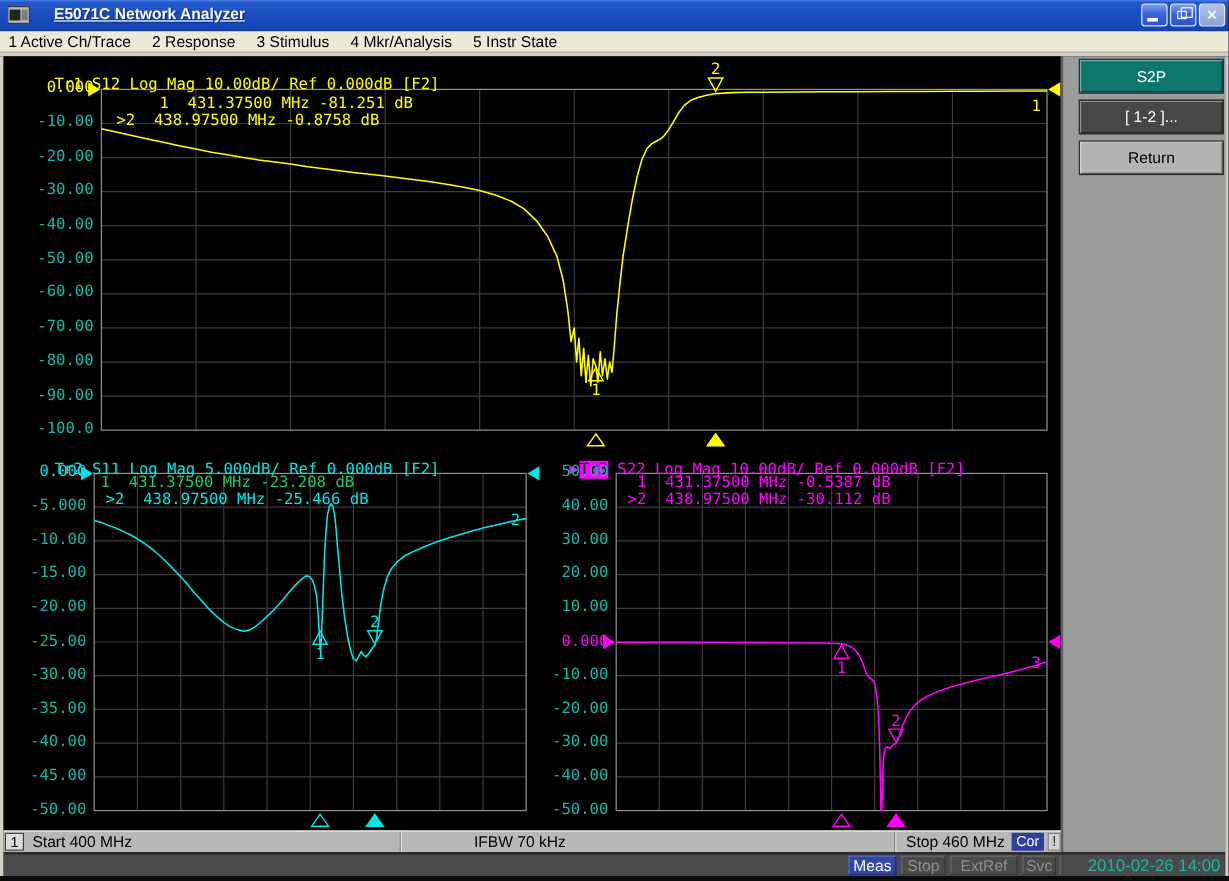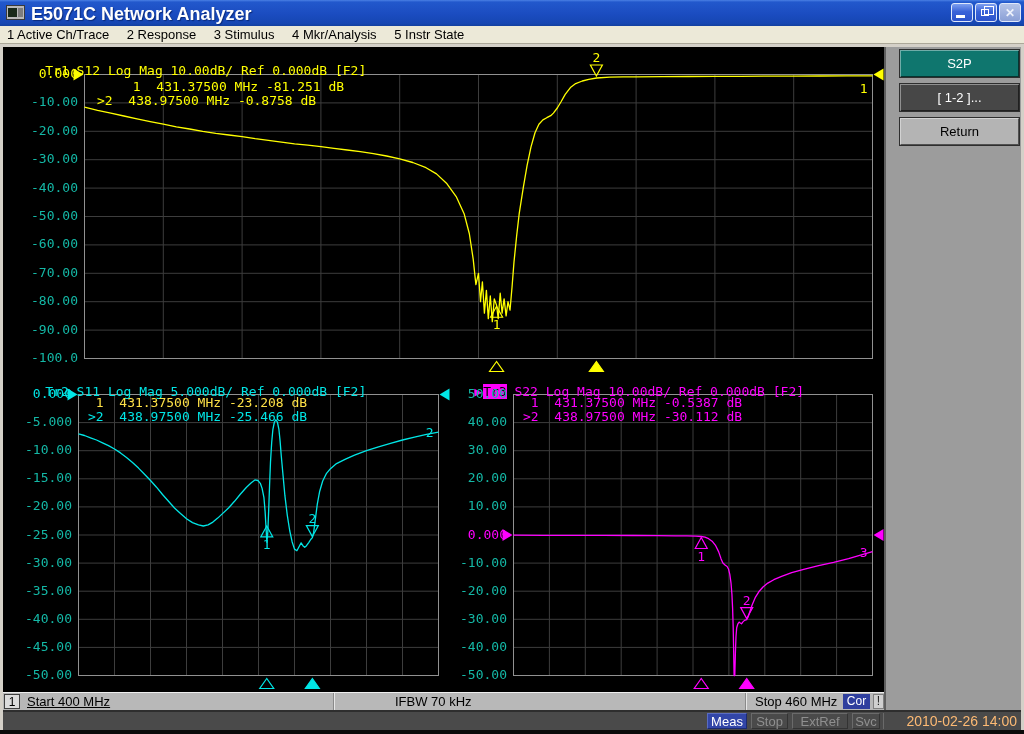--- a/index.html
+++ b/index.html
@@ -8,22 +8,22 @@
   #root *{box-sizing:border-box;}
 
   
   .titlebar{position:absolute;left:0;top:0;width:1024px;height:26px;
     background:linear-gradient(180deg,#4a80e4 0%,#2258cc 8%,#1b4cc0 55%,#1646b2 90%,#12409f 100%);
     display:flex;align-items:center;}
   .app-icon{position:absolute;left:6px;top:5px;width:19px;height:15px;background:#b9b9b9;
     border:1px solid #3a3a3a;}
   .app-icon::before{content:"";position:absolute;left:1px;top:2px;width:9px;height:9px;background:#1a2a1a;}
   .app-icon::after{content:"";position:absolute;right:1px;top:2px;width:5px;height:9px;background:#7d7d7d;}
-  .title-text{position:absolute;left:31px;top:4px;color:#fff;font-weight:bold;font-size:18px;
-    text-shadow:1px 1px 1px #0a2a7a;}
+  .title-text{position:absolute;left:45px;top:4px;color:#fff;font-weight:bold;font-size:13px;
+    text-shadow:1px 1px 1px #0a2a7a;text-decoration:underline;}
   .winbtns{position:absolute;right:3px;top:3px;display:flex;gap:2px;}
   .winbtn{width:22px;height:19px;border-radius:3px;border:1px solid #dfe8fb;position:relative;
     background:linear-gradient(180deg,#7d9ff0 0%,#3a63d8 45%,#2b53cc 100%);}
   .winbtn.close{background:linear-gradient(180deg,#b4c3e8 0%,#8ba0d6 100%);}
   .glyph-min{position:absolute;left:4px;bottom:3px;width:9px;height:3px;background:#fff;}
   .glyph-restore{position:absolute;left:5px;top:5px;width:8px;height:7px;border:1px solid #fff;background:transparent;}
   .glyph-restore::before{content:"";position:absolute;left:2px;top:-4px;width:8px;height:7px;border:1px solid #fff;}
   .glyph-x{position:absolute;left:0;top:1px;width:100%;text-align:center;color:#eef2fb;font-size:12px;font-weight:bold;line-height:16px;}
   .menubar{position:absolute;left:0;top:26px;width:1024px;height:18px;background:#ece9d8;
     color:#000;font-size:13px;line-height:18px;border-bottom:1px solid #aca899;}
@@ -64,21 +64,21 @@
   .sb-groove{position:absolute;top:0;width:2px;height:17px;border-left:1px solid #8a8a8a;border-right:1px solid #e6e6e6;}
   .cor-box{position:absolute;left:840px;top:1px;width:27px;height:15px;background:#2f3f9e;color:#fff;
     text-align:center;font-size:12px;line-height:15px;}
   .alert-box{position:absolute;left:870px;top:1px;width:11px;height:15px;background:#d0d0d0;color:#222;
     border:1px solid #808080;text-align:center;font-size:12px;line-height:13px;}
   .gapline{position:absolute;left:3px;top:710px;width:1018px;height:2px;background:#2e2e2e;}
   .bottombar{position:absolute;left:3px;top:712px;width:1018px;height:18px;background:#4a4a4a;}
   .bb-ind{position:absolute;top:1px;height:16px;text-align:center;font-size:13px;line-height:15px;
     color:#8f8f8f;border:1px solid;border-color:#6a6a6a #333 #333 #6a6a6a;}
   .bb-ind.on{background:#3246a8;color:#fff;border-color:#5a6cc0 #1c2a70 #1c2a70 #5a6cc0;}
-  .bb-date{position:absolute;left:880px;top:1px;width:138px;height:16px;color:#fdba74;font-size:14px;
+  .bb-date{position:absolute;left:880px;top:1px;width:138px;height:16px;color:#14b8a6;font-size:14px;
     line-height:16px;text-align:right;padding-right:4px;border-left:1px solid #6a6a6a;white-space:pre;}
   .bottom-strip{position:absolute;left:0;top:730px;width:1024px;height:4px;background:#0a0a0a;}
 </style>
 </head>
 <body>
 
 <div id="root">
 
   <div class="titlebar">
     <div class="app-icon"></div>
@@ -208,21 +208,21 @@
   </div>
   <div class="hdr" id="hdr-1" style="left: 14px; top: 371px; color: rgb(0, 230, 230);">
     <span class="hdr-tr">Tr2</span><span class="hdr-rest"> S11 Log Mag 5.000dB/ Ref 0.000dB [F2]</span>
   </div>
   <div class="hdr active" id="hdr-2" style="left: 443px; top: 371px; color: rgb(255, 0, 255);">
     <span class="hdr-arrow" style="color: rgb(255, 0, 255);">▶</span><span class="hdr-tr">Tr3</span><span class="hdr-rest"> S22 Log Mag 10.00dB/ Ref 0.000dB [F2]</span>
   </div>
 
   <div class="mline" id="ml-0a" style="left: 97px; top: 80px; color: rgb(255, 255, 0); margin-left: 28px;"> 1  431.37500 MHz -81.251 dB</div>
   <div class="mline" id="ml-0b" style="left: 97px; top: 94px; color: rgb(255, 255, 0);">&gt;2  438.97500 MHz -0.8758 dB</div>
-  <div class="mline" id="ml-1a" style="left: 88px; top: 396px; color: #fde047;"> 1  431.37500 MHz -23.208 dB</div>
+  <div class="mline" id="ml-1a" style="left: 76px; top: 396px; color: #22c55e;"> 1  431.37500 MHz -23.208 dB</div>
   <div class="mline" id="ml-1b" style="left: 88px; top: 410px; color: rgb(0, 230, 230);">&gt;2  438.97500 MHz -25.466 dB</div>
   <div class="mline" id="ml-2a" style="left: 523px; top: 396px; color: rgb(255, 0, 255);"> 1  431.37500 MHz -0.5387 dB</div>
   <div class="mline" id="ml-2b" style="left: 523px; top: 410px; color: rgb(255, 0, 255);">&gt;2  438.97500 MHz -30.112 dB</div>
 
   <div id="ylab-0">
       <div class="ylab" style="left: 20px; top: 66px; color: rgb(255, 255, 0);">0.000</div>
       <div class="ylab" style="left: 20px; top: 94.4px;">-10.00</div>
       <div class="ylab" style="left: 20px; top: 122.8px;">-20.00</div>
       <div class="ylab" style="left: 20px; top: 151.2px;">-30.00</div>
       <div class="ylab" style="left: 20px; top: 179.6px;">-40.00</div>
@@ -261,21 +261,21 @@
     </div>
 
   <div class="sidebar">
     <div class="softkey sk-0">S2P</div>
     <div class="softkey sk-1">[ 1-2 ]...</div>
     <div class="softkey sk-2">Return</div>
   </div>
 
   <div class="statusbar">
     <div class="ch-box">1</div>
-    <div class="sb-text" style="left:24px;text-decoration:underline;">Start 400 MHz</div>
+    <div class="sb-text" style="left:24px;">Start 400 MHz</div>
     <div class="sb-groove" style="left:330px;"></div>
     <div class="sb-text" style="left:392px;">IFBW 70 kHz</div>
     <div class="sb-groove" style="left:742px;"></div>
     <div class="sb-text" style="left:752px;">Stop 460 MHz</div>
     <div class="cor-box">Cor</div>
     <div class="alert-box">!</div>
   </div>
 
   <div class="gapline"></div>
 

